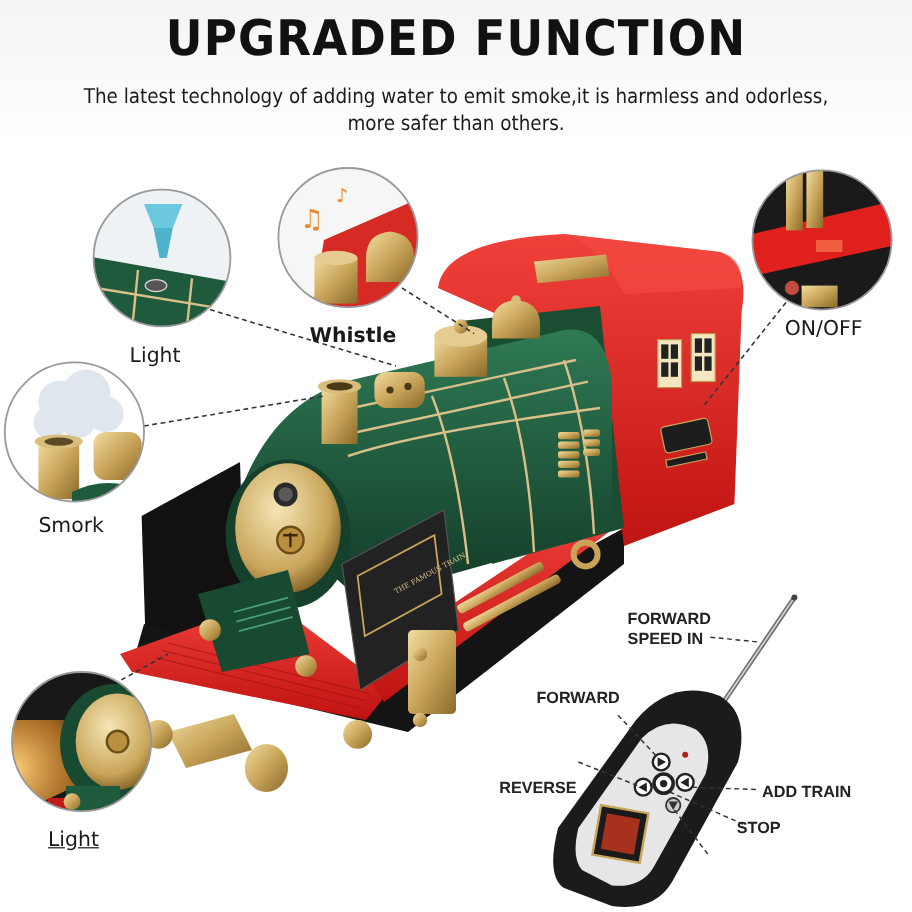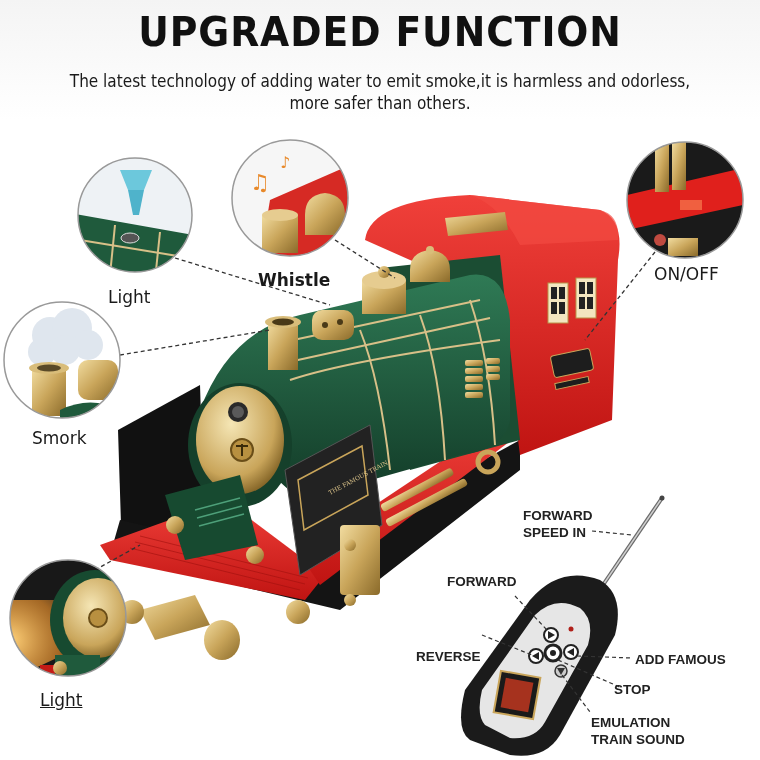--- a/index.html
+++ b/index.html
@@ -337,20 +337,16 @@
   <div class="label" style="left:654px; top:264px;">ON/OFF</div>
   <div class="label" style="left:32px; top:428px;">Smork</div>
   <div class="label" style="left:40px; top:690px;text-decoration:underline;">Light</div>
 
   <div class="rlabel" style="left:523px; top:507px;">
     <div>FORWARD</div>
     <div>SPEED IN</div>
   </div>
   <div class="rlabel" style="left:447px; top:573px;">FORWARD</div>
   <div class="rlabel" style="left:416px; top:621px;margin-top:27px;">REVERSE</div>
-  <div class="rlabel" style="left:635px; top:651px;">ADD FAMOUS</div>
+  <div class="rlabel" style="left:635px; top:651px;">ADD TRAIN</div>
   <div class="rlabel" style="left:614px; top:681px;">STOP</div>
-  <div class="rlabel" style="left:591px; top:714px;">
-    <div>EMULATION</div>
-    <div>TRAIN SOUND</div>
-  </div>
 
 </div>
 
 </body></html>

